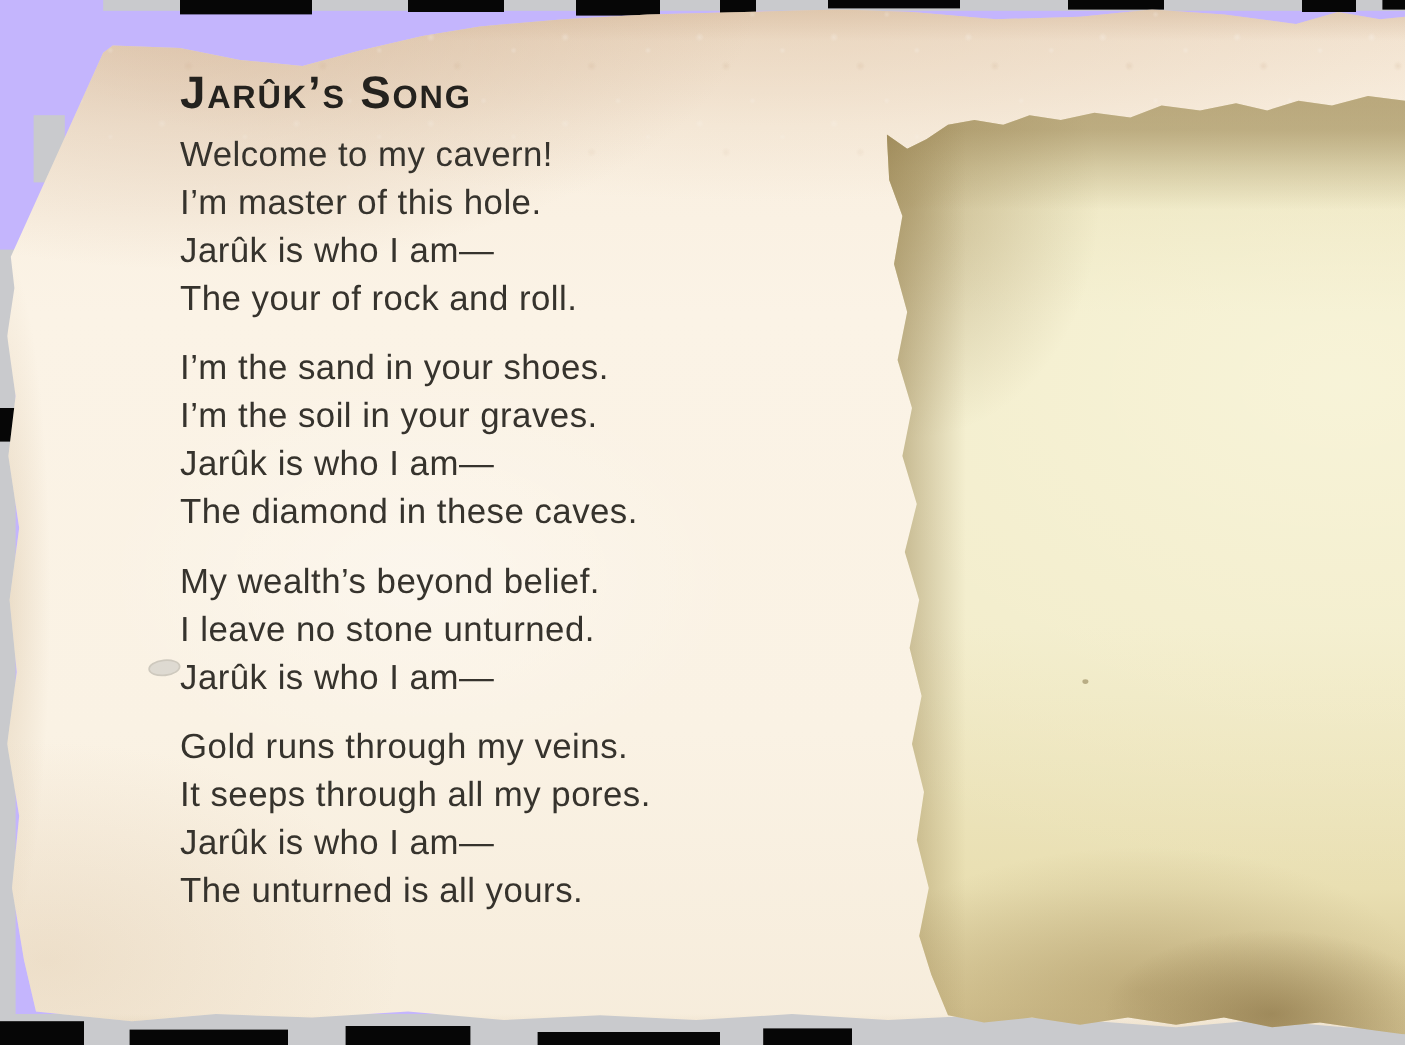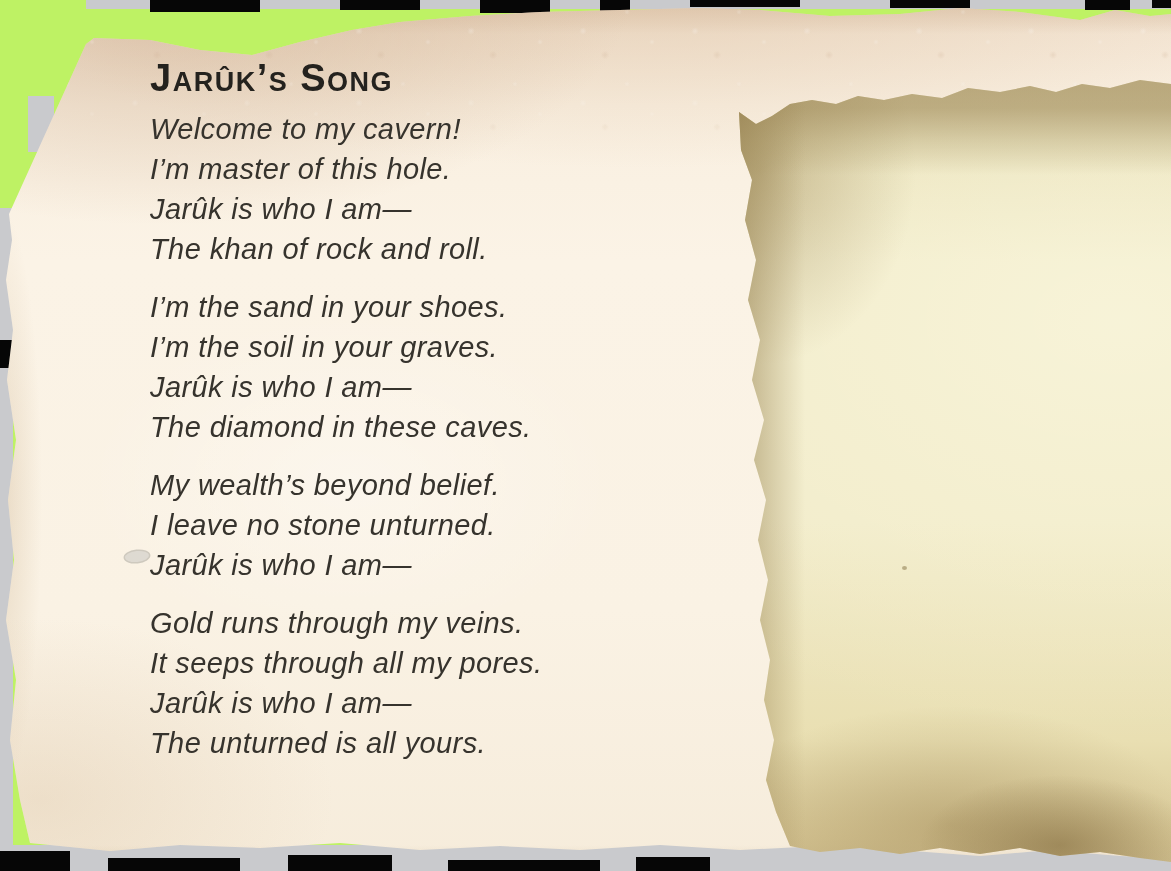--- a/index.html
+++ b/index.html
@@ -1,20 +1,20 @@
 <!DOCTYPE html>
 <html><head>
 <meta charset="utf-8">
 <style>
   html,body{margin:0;padding:0;background:#060606;}
   .canvas{
     position:relative;
     width:1171px;height:871px;
     overflow:hidden;
-    background:#bef264;
+    background:#c4b5fd;
     font-family:"Liberation Sans", sans-serif;
   }
   
   .artifact{position:absolute;}
   .gray{background:#c9cacd;}
   .blk{background:#060606;}
 
   
   .parchment{
     position:absolute; inset:0;
@@ -99,21 +99,21 @@
     position:absolute; left:150px; top:57px; width:620px;
     color:#36332d;
   }
   .poem-title{
     margin:0 0 10px 0;
     font-size:38px; line-height:42px; font-weight:700;
     font-variant:small-caps;
     letter-spacing:1.5px;
     color:#24221e;
   }
-  .stanza{margin:0 0 18px 0;font-style:italic;}
+  .stanza{margin:0 0 18px 0;}
   .line{
     font-size:29px; line-height:40px;
     letter-spacing:.4px;
     white-space:nowrap;
   }
 </style>
 </head>
 <body>
 
 <div class="canvas">
@@ -148,21 +148,21 @@
 
   <div class="smudge"></div>
 
   <div class="poem">
     <h1 class="poem-title">Jarûk’s Song</h1>
 
     <div class="stanza">
       <div class="line">Welcome to my cavern!</div>
       <div class="line">I’m master of this hole.</div>
       <div class="line">Jarûk is who I am—</div>
-      <div class="line">The khan of rock and roll.</div>
+      <div class="line">The your of rock and roll.</div>
     </div>
 
     <div class="stanza">
       <div class="line">I’m the sand in your shoes.</div>
       <div class="line">I’m the soil in your graves.</div>
       <div class="line">Jarûk is who I am—</div>
       <div class="line">The diamond in these caves.</div>
     </div>
 
     <div class="stanza">

